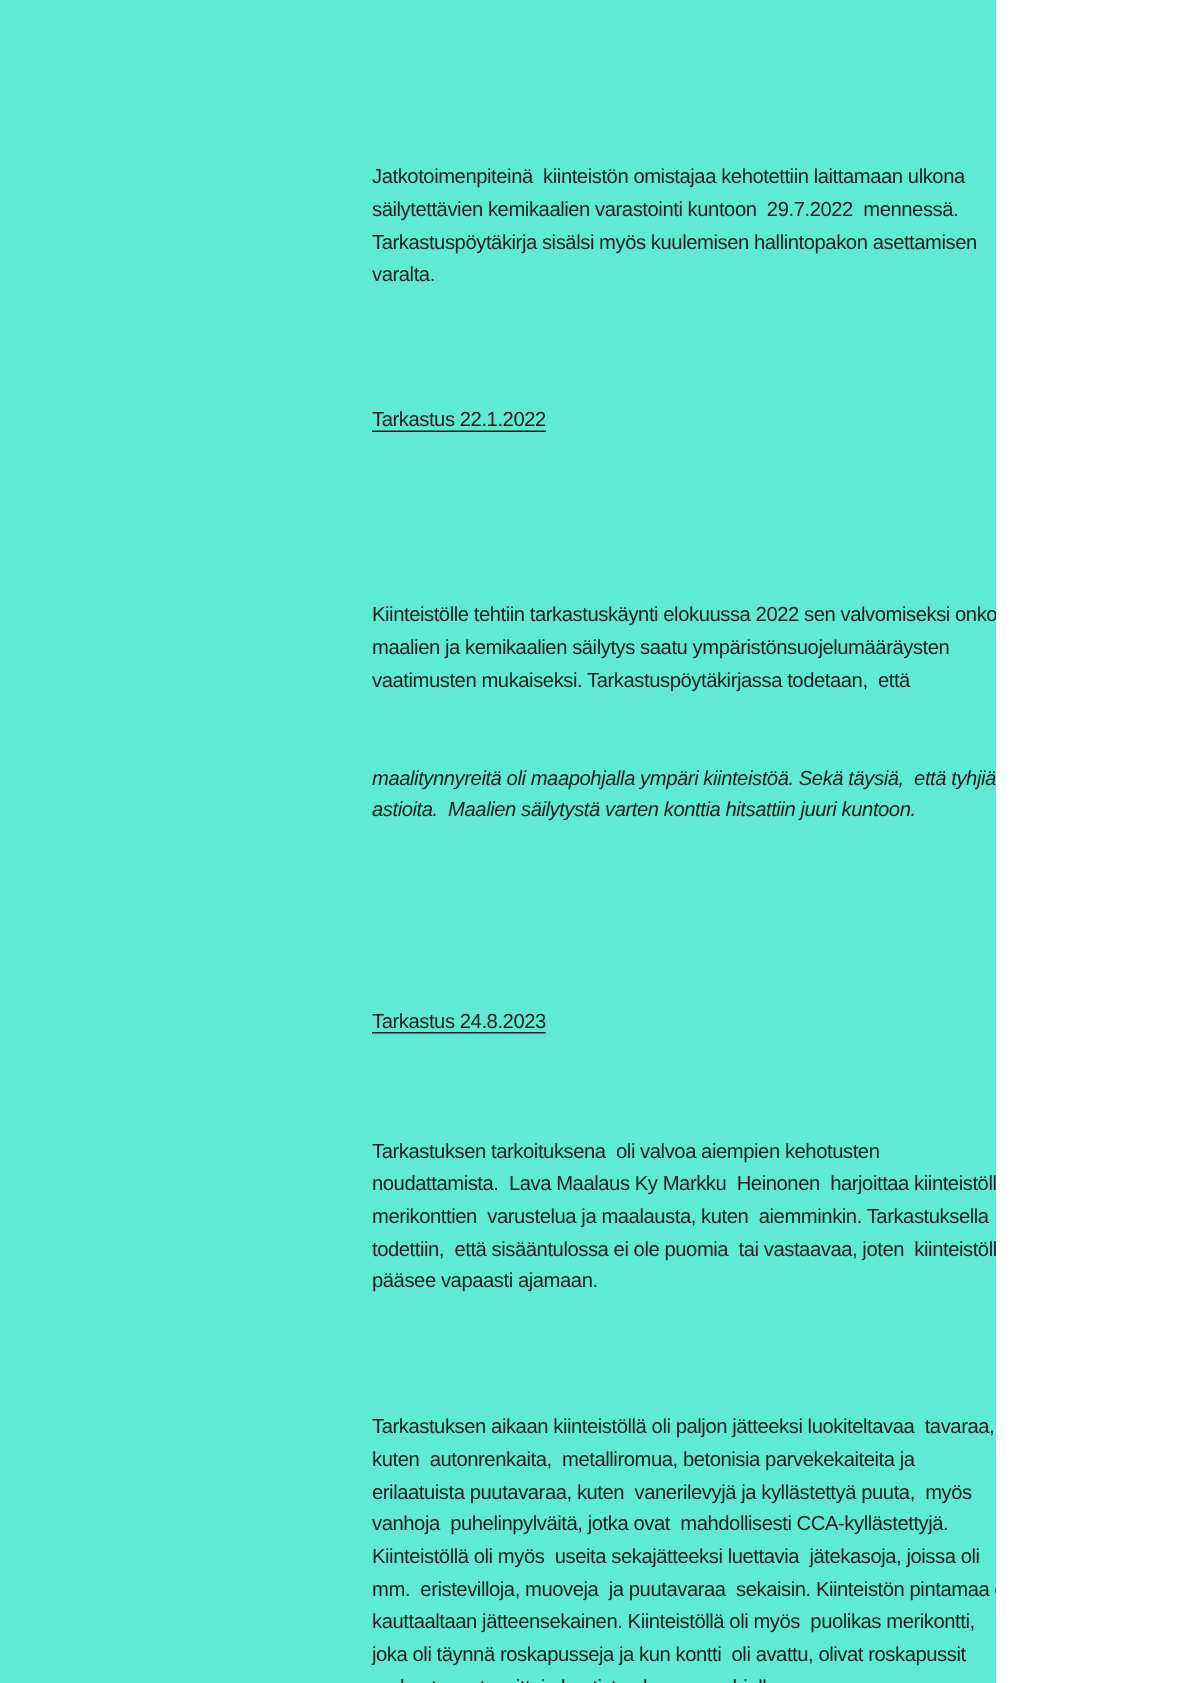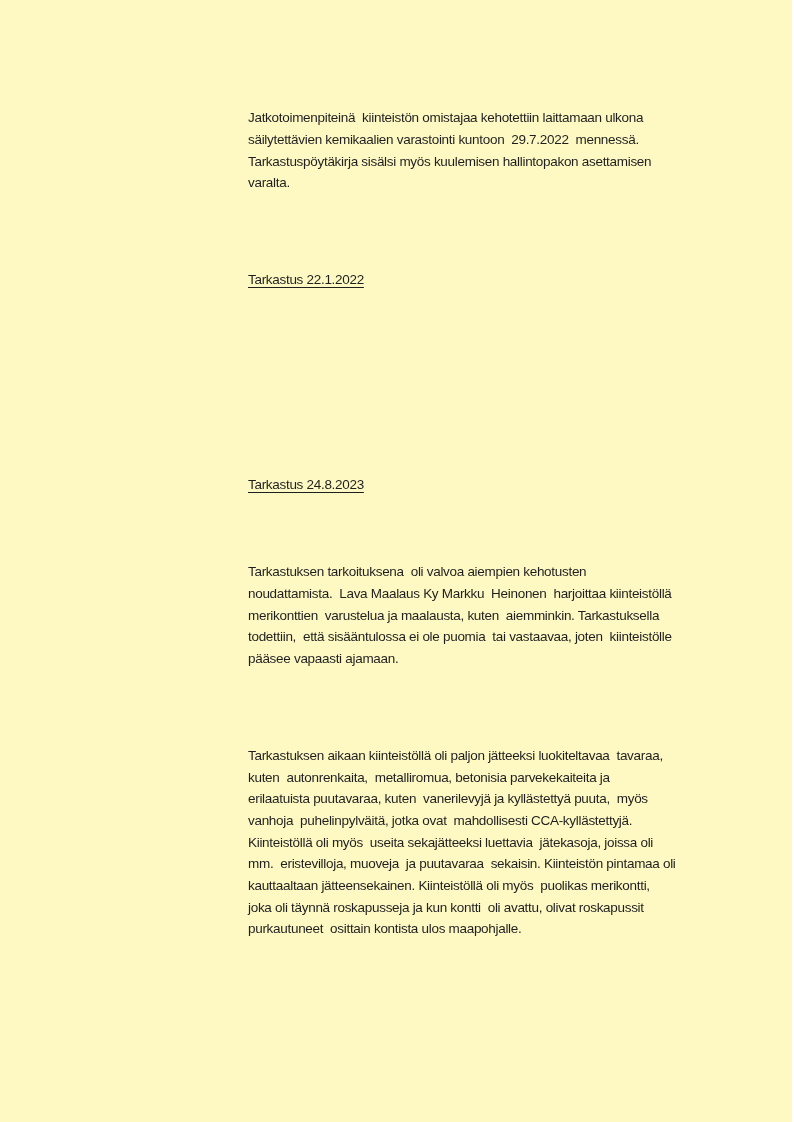--- a/index.html
+++ b/index.html
@@ -2,23 +2,23 @@
 <html><head>
 <meta charset="utf-8">
 <style>
   html, body {
     margin: 0;
     padding: 0;
     background: #ffffff;
   }
   .page {
     position: relative;
-    width: 792px;
+    width: 664px;
     height: 1122px;
-    background: #fef9c3;
+    background: #5eead4;
     overflow: hidden;
   }
   .doc-body {
     position: absolute;
     left: 248px;
     top: 42px;
     width: 512px;
     font-family: "Liberation Sans", sans-serif;
     font-size: 13.5px;
     line-height: 21.7px;
@@ -51,20 +51,25 @@
   <div class="doc-body">
 
     <p class="para">Jatkotoimenpiteinä  kiinteistön omistajaa kehotettiin laittamaan ulkona
 säilytettävien kemikaalien varastointi kuntoon  29.7.2022  mennessä.
 Tarkastuspöytäkirja sisälsi myös kuulemisen hallintopakon asettamisen
 varalta.</p>
 
     <h2 class="h-underline">Tarkastus 22.1.2022</h2>
 
     <div class="para">
+      <div class="para-part">Kiinteistölle tehtiin tarkastuskäynti elokuussa 2022 sen valvomiseksi onko
+maalien ja kemikaalien säilytys saatu ympäristönsuojelumääräysten
+vaatimusten mukaiseksi. Tarkastuspöytäkirjassa todetaan,  että</div>
+      <div class="para-part italic">maalitynnyreitä oli maapohjalla ympäri kiinteistöä. Sekä täysiä,  että tyhjiä
+astioita.  Maalien säilytystä varten konttia hitsattiin juuri kuntoon.</div>
     </div>
 
     <h2 class="h-underline">Tarkastus 24.8.2023</h2>
 
     <p class="para">Tarkastuksen tarkoituksena  oli valvoa aiempien kehotusten
 noudattamista.  Lava Maalaus Ky Markku  Heinonen  harjoittaa kiinteistöllä
 merikonttien  varustelua ja maalausta, kuten  aiemminkin. Tarkastuksella
 todettiin,  että sisääntulossa ei ole puomia  tai vastaavaa, joten  kiinteistölle
 pääsee vapaasti ajamaan.</p>
 

